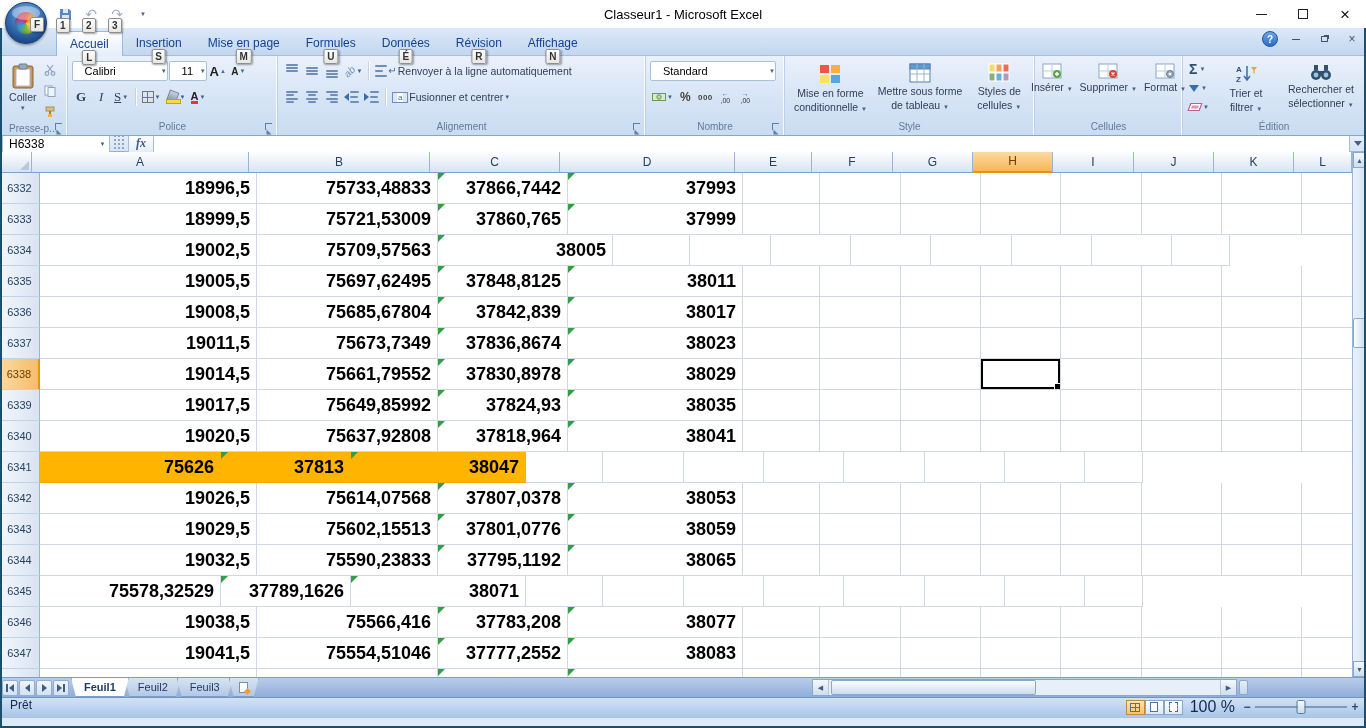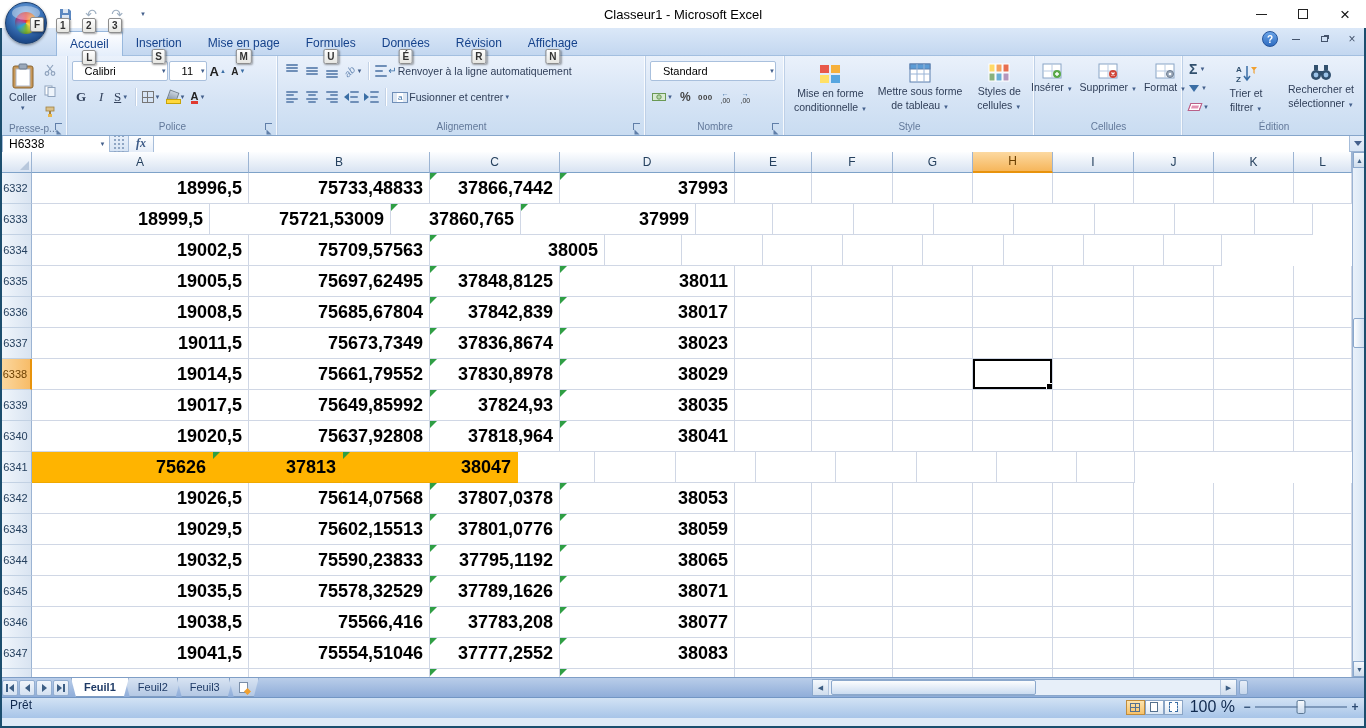--- a/index.html
+++ b/index.html
@@ -98,21 +98,21 @@
 .cdown{width:0;height:0;border-left:4px solid transparent;border-right:4px solid transparent;border-top:5px solid #44608c}
 
 .gridarea{position:relative;height:525px;background:#fff}
 .colrow{display:flex;width:1352px}
 .corner{width:32px;height:21px;background:linear-gradient(#fdfeff,#d8e3f2);border-right:1px solid #9cb4d3;border-bottom:1px solid #7ea2c8;position:relative}
 .corner::after{content:"";position:absolute;right:2px;bottom:2px;width:0;height:0;border-left:9px solid transparent;border-bottom:9px solid #b7c7dc}
 .colheads{display:flex}
 .chd{height:21px;line-height:20px;text-align:center;font-size:12px;color:#26415f;background:linear-gradient(#fdfeff,#d8e3f2);border-right:1px solid #9cb4d3;border-bottom:1px solid #7ea2c8}
 .chd.sel{background:linear-gradient(#fcd9a1,#f6b65b);border-bottom:2px solid #e8930c;color:#6b3f00;line-height:19px}
 .grow{display:flex;width:1352px}
-.rh{width:32px;height:31px;line-height:31px;text-align:center;font-size:11px;color:#26415f;background:linear-gradient(90deg,#f1f6fc,#d9e4f1);border-right:1px solid #9cb4d3;border-bottom:1px solid #c2d1e3;flex:none}
+.rh{width:40px;height:31px;line-height:31px;text-align:center;font-size:11px;color:#26415f;background:linear-gradient(90deg,#f1f6fc,#d9e4f1);border-right:1px solid #9cb4d3;border-bottom:1px solid #c2d1e3;flex:none}
 .rh.sel{background:linear-gradient(90deg,#fbd9a2,#f7bc68);border-right:2px solid #e8930c;color:#6b3f00}
 .cell{height:31px;line-height:30px;border-right:1px solid #d0d7e5;border-bottom:1px solid #d0d7e5;text-align:right;padding-right:6px;font-weight:bold;font-size:18px;color:#000;position:relative;background:#fff;flex:none;overflow:hidden}
 .cell.hl{background:#ffb400;border-right-color:#ffb400;border-bottom-color:#f0a800}
 .cell.err::before{content:"";position:absolute;top:0;left:0;width:0;height:0;border-top:7px solid #2f9e44;border-right:7px solid transparent}
 .cell.selcell{box-shadow:inset 0 0 0 2px #000;z-index:2}
 .cell.selcell::after{content:"";position:absolute;right:0;bottom:0;width:5px;height:5px;background:#000;border-left:1px solid #fff;border-top:1px solid #fff}
 .grow.partial .rh{height:8px;border-bottom:none}
 .grow.partial .cell{height:8px;border-bottom:none;line-height:8px}
 
 .vscroll{position:absolute;right:0;top:0;width:14px;height:525px;background:#d9e6f4;border-left:1px solid #9cb4d3;display:flex;flex-direction:column;z-index:5}
@@ -607,21 +607,21 @@
           <div class="cell" style="width: 81px;"></div>
           <div class="cell" style="width: 80px;"></div>
           <div class="cell" style="width: 80px;"></div>
           <div class="cell" style="width: 81px;"></div>
           <div class="cell" style="width: 80px;"></div>
           <div class="cell" style="width: 80px;"></div>
           <div class="cell" style="width: 58px;"></div>
         </div>
         <div class="grow">
           <div class="rh">6333</div>
-          <div class="cell" style="width: 178px;">18999,5</div>
+          <div class="cell" style="width: 217px;">18999,5</div>
           <div class="cell" style="width: 181px;">75721,53009</div>
           <div class="cell err" style="width: 130px;">37860,765</div>
           <div class="cell err" style="width: 175px;">37999</div>
           <div class="cell" style="width: 77px;"></div>
           <div class="cell" style="width: 81px;"></div>
           <div class="cell" style="width: 80px;"></div>
           <div class="cell" style="width: 80px;"></div>
           <div class="cell" style="width: 81px;"></div>
           <div class="cell" style="width: 80px;"></div>
           <div class="cell" style="width: 80px;"></div>
@@ -785,21 +785,20 @@
           <div class="cell" style="width: 81px;"></div>
           <div class="cell" style="width: 80px;"></div>
           <div class="cell" style="width: 80px;"></div>
           <div class="cell" style="width: 81px;"></div>
           <div class="cell" style="width: 80px;"></div>
           <div class="cell" style="width: 80px;"></div>
           <div class="cell" style="width: 58px;"></div>
         </div>
         <div class="grow">
           <div class="rh">6345</div>
-          <div class="cell" style="width: 217px;">19035,5</div>
           <div class="cell" style="width: 181px;">75578,32529</div>
           <div class="cell err" style="width: 130px;">37789,1626</div>
           <div class="cell err" style="width: 175px;">38071</div>
           <div class="cell" style="width: 77px;"></div>
           <div class="cell" style="width: 81px;"></div>
           <div class="cell" style="width: 80px;"></div>
           <div class="cell" style="width: 80px;"></div>
           <div class="cell" style="width: 81px;"></div>
           <div class="cell" style="width: 80px;"></div>
           <div class="cell" style="width: 80px;"></div>

